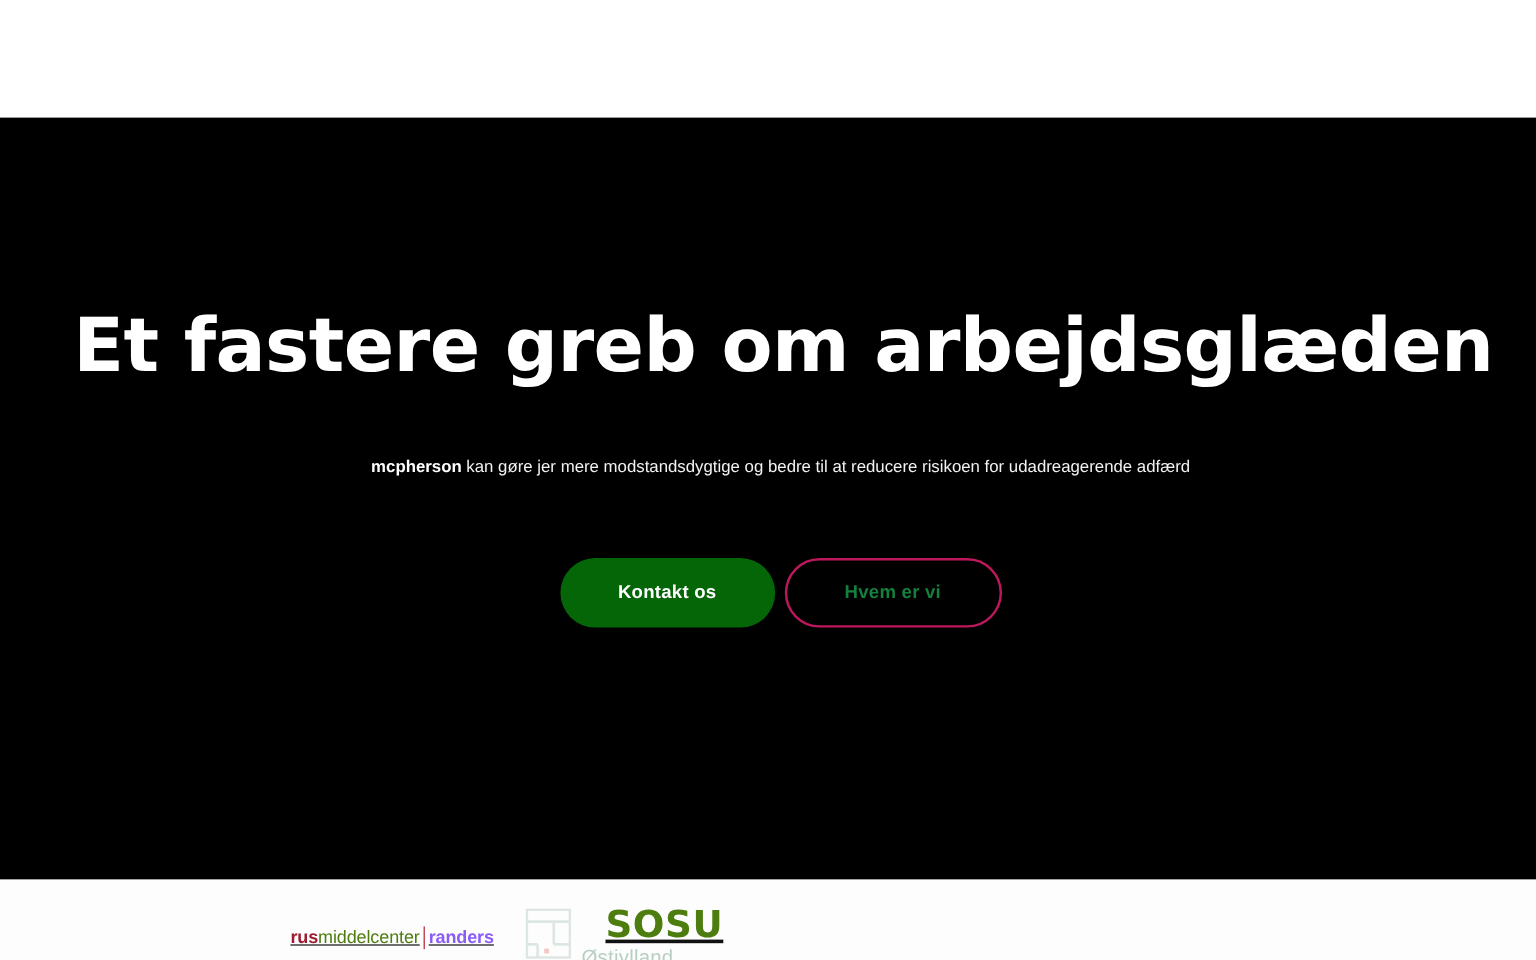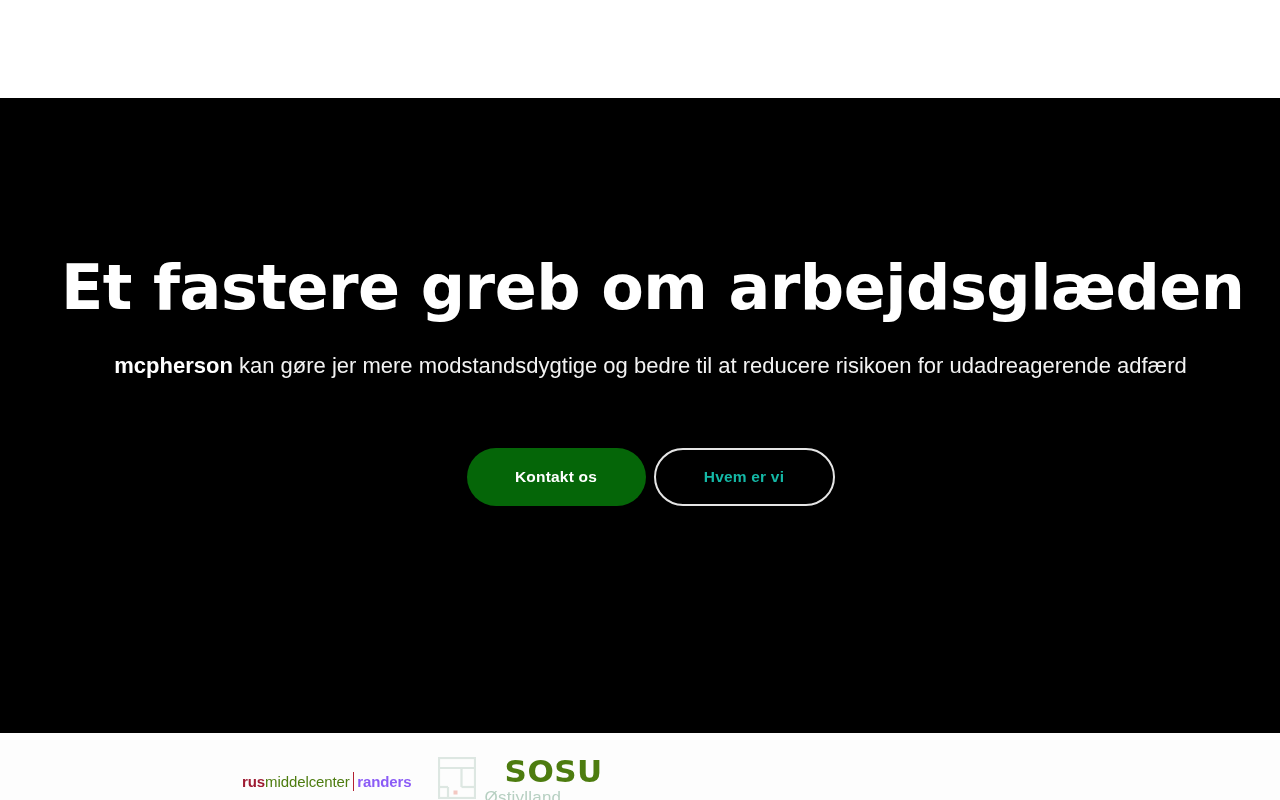--- a/index.html
+++ b/index.html
@@ -91,24 +91,24 @@
     line-height: 1.2;
     letter-spacing: 0.1px;
     color: #ffffff;
     margin-top: 30px;
     white-space: nowrap;
   }
 
   .hero-lead {
     font-family: "Liberation Sans", "DejaVu Sans", sans-serif;
     font-weight: 400;
-    font-size: 22px;
+    font-size: 14px;
     line-height: 1.5;
     color: #f2f2f2;
-    margin-top: 29px;
+    margin-top: 58px;
     white-space: nowrap;
   }
 
   .hero-lead .lead-brand {
     font-weight: 700;
     color: #ffffff;
   }
 
   .hero-actions {
     margin-top: 66px;
@@ -135,32 +135,33 @@
 
   .btn-primary {
     background: #056608;
     color: #ffffff;
     border: none;
     width: 179px;
   }
 
   .btn-outline {
     background: transparent;
-    color: #14b8a6;
-    border: 2px solid #e5e5e5;
+    color: #15803d;
+    border: 2px solid #be185d;
     width: 181px;
   }
 
   
   .partners {
     flex: 1 1 auto;
     background: #fdfdfd;
     width: 100%;
     position: relative;
     overflow: hidden;
+    text-decoration: underline;
   }
 
   .partners-inner {
     display: flex;
     align-items: center;
     gap: 26px;
     padding-left: 242px;
     padding-top: 24px;
   }
 

